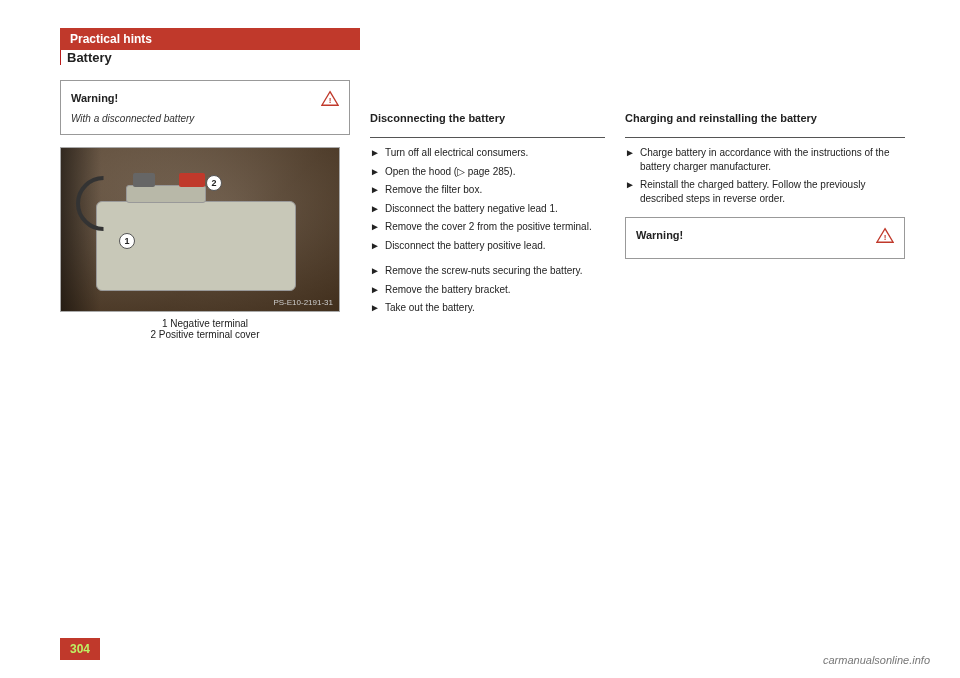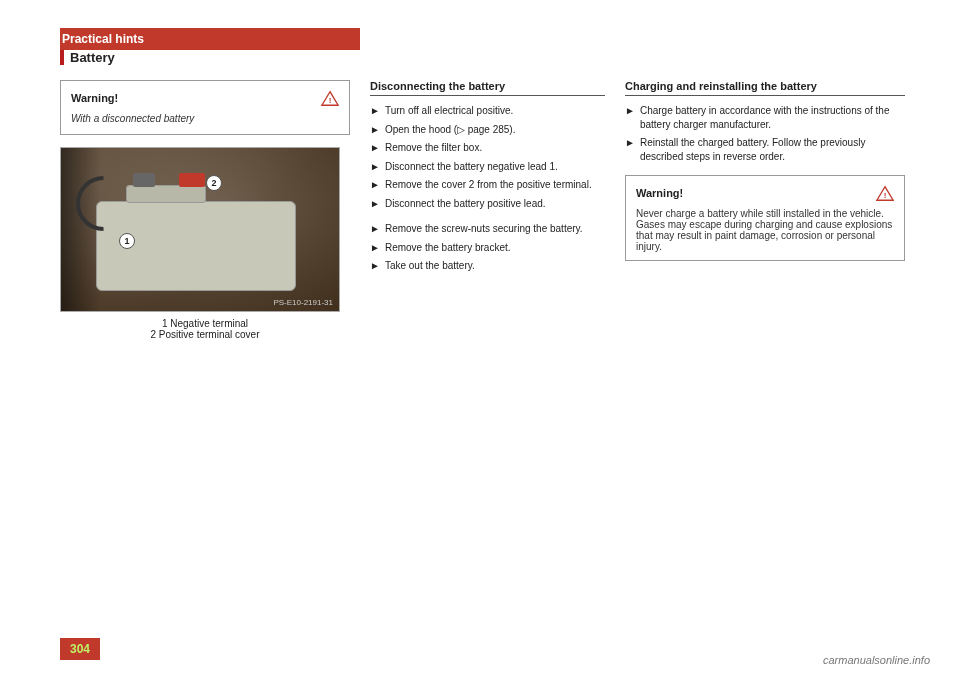--- a/index.html
+++ b/index.html
@@ -17,30 +17,30 @@
     
     .header-bar {
       position: absolute;
       top: 28px;
       left: 60px;
       width: 300px;
       background: #c0392b;
       color: #fff;
       font-weight: bold;
       font-size: 12px;
-      padding: 4px 2px;
+      padding: 4px 10px;
     }
 
     .section-title {
       position: absolute;
       top: 50px;
       left: 60px;
       font-weight: bold;
       font-size: 13px;
-      border-left: 4px solid #b91c1c;
+      border-left: 1px solid #b91c1c;
       padding-left: 6px;
     }
 
     
     .left-col {
       position: absolute;
       top: 80px;
       left: 60px;
       width: 290px;
     }
@@ -148,22 +148,23 @@
       position: absolute;
       top: 80px;
       left: 370px;
       width: 235px;
     }
 
     .section-heading {
       font-weight: bold;
       font-size: 11px;
       border-bottom: 1px solid #555;
-      padding-bottom: 3px;
+      padding-bottom: 13px;
       margin-bottom: 8px;
+      margin-top: 32px;
     }
 
     .steps-list {
       list-style: none;
       padding: 0;
       margin-bottom: 12px;
     }
 
     .steps-list li {
       display: flex;
@@ -281,21 +282,21 @@
     <div>1  Negative terminal</div>
     <div>2  Positive terminal cover</div>
   </div>
 </div>
 
 <div class="mid-col">
   <div class="section-heading">Disconnecting the battery</div>
   <ul class="steps-list">
     <li>
         <span class="arrow">►</span>
-        <span>Turn off all electrical positive.</span>
+        <span>Turn off all electrical consumers.</span>
       </li>
     <li>
         <span class="arrow">►</span>
         <span>Open the hood (▷ page 285).</span>
       </li>
     <li>
         <span class="arrow">►</span>
         <span>Remove the filter box.</span>
       </li>
     <li>
@@ -342,21 +343,18 @@
   </ul>
 
   <div class="warning-box-right">
     <div class="warning-header">
       <span>Warning!</span>
       <svg class="warning-triangle" viewBox="0 0 20 18">
         <polygon points="10,2 19,17 1,17" fill="none" stroke="#c0392b" stroke-width="1.5"></polygon>
         <text x="10" y="15" text-anchor="middle" font-size="9" font-weight="bold" fill="#c0392b">!</text>
       </svg>
     </div>
-    <div class="warning-body">
-      <span>Never charge a battery while still installed in the vehicle. Gases may escape during charging and cause explosions that may result in paint damage, corrosion or personal injury.</span>
-    </div>
   </div>
 </div>
 
 <div class="page-number">304</div>
 
 <div class="watermark">carmanualsonline.info</div>
 
 </body></html>

